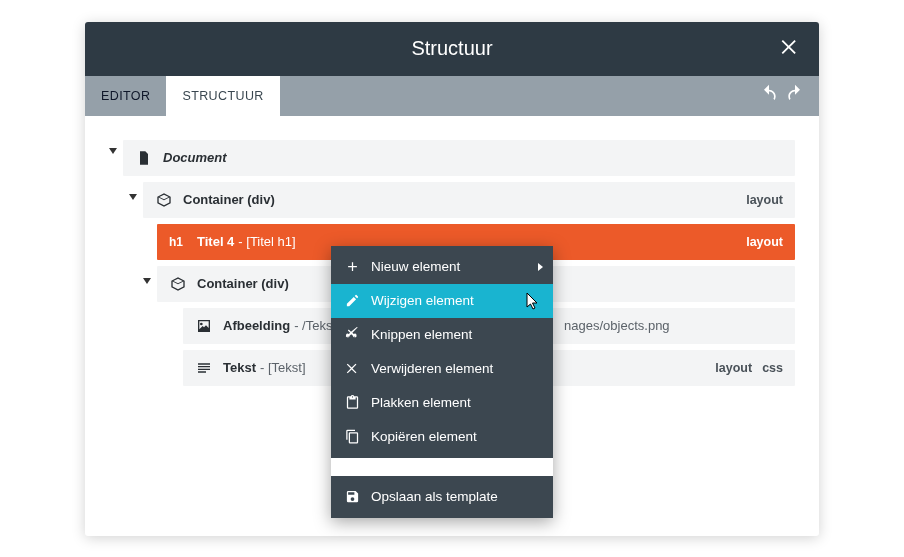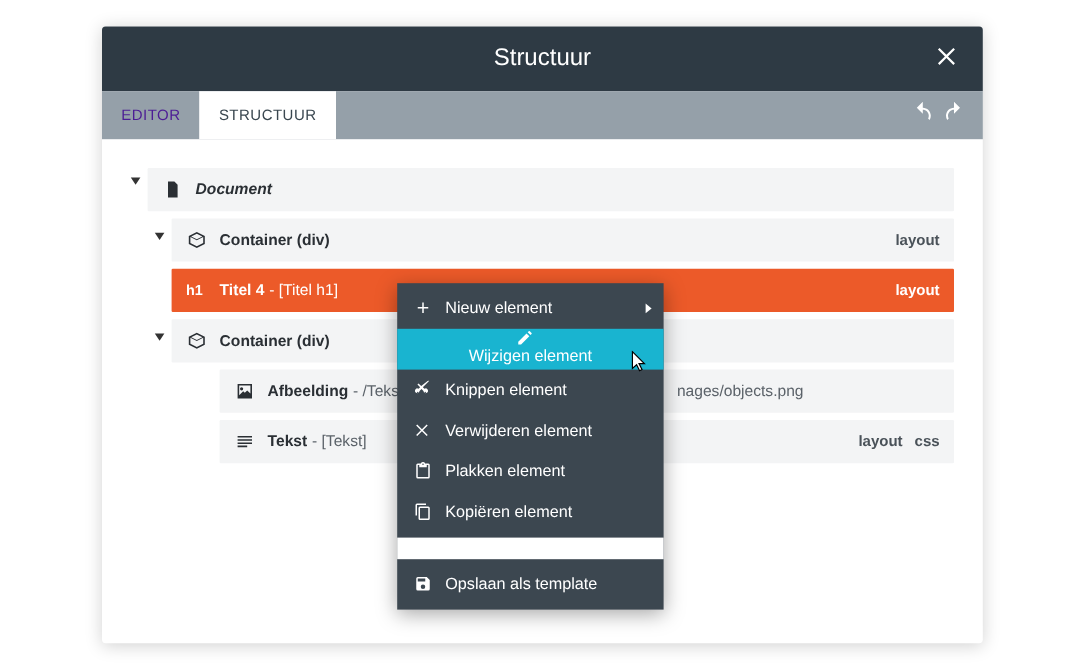--- a/index.html
+++ b/index.html
@@ -46,21 +46,21 @@
     background: #95a0a9;
     height: 40px;
     display: flex;
     align-items: stretch;
     position: relative;
   }
   .tab {
     padding: 0 16px;
     display: flex;
     align-items: center;
-    color: #4c1d95;
+    color: #0f172a;
     font-size: 12.5px;
     letter-spacing: 0.4px;
     cursor: pointer;
   }
   .tab.active {
     background: #fff;
     color: #3a4750;
   }
   .tabbar-actions {
     position: absolute;
@@ -107,47 +107,47 @@
   .row .spacer { flex: 1; }
   .row .tag { color: #4a5259; font-size: 12.5px; font-weight: 600; margin-left: 10px; }
   .row.sel {
     background: #ec5a29;
     color: #fff;
   }
   .row.sel .label, .row.sel .extra, .row.sel .tag, .row.sel .prefix, .row.sel .icon { color: #fff; }
   .row .prefix { width: 22px; font-weight:700; color:#2a2f34; margin-right:6px; font-size:12px; }
   .lv0 { margin-left: 14px; font-style: italic; }
   .lv1 { margin-left: 34px; }
-  .lv2 { margin-left: 34px; }
+  .lv2 { margin-left: 48px; }
   .lv3 { margin-left: 74px; }
   .lv1 .toggle, .lv2 .toggle { left: -14px; top: 12px; }
 
   
   .ctx {
     position: absolute;
     left: 246px;
-    top: 120px;
+    top: 130px;
     width: 222px;
     background: #3c4750;
     color: #fff;
     box-shadow: 0 4px 16px rgba(0,0,0,0.35);
     font-size: 13.5px;
     z-index: 50;
   }
   .ctx .grp { padding: 4px 0; }
   .ctx .sep-gap { height: 18px; background: #fff; }
   .ctx .item {
     display: flex;
     align-items: center;
     height: 34px;
     padding: 0 12px;
     cursor: pointer;
     position: relative;
   }
-  .ctx .item.hover { background: #19b4d0; flex-direction: column; }
+  .ctx .item.hover { background: #19b4d0; }
   .ctx .item .ci { width: 18px; display:flex; align-items:center; justify-content:center; margin-right: 10px; }
   .ctx .item .ci svg { width:15px; height:15px; }
   .ctx .item .sub {
     position: absolute; right: 10px; top: 50%; transform: translateY(-50%);
     width:0;height:0;border-top:4px solid transparent;border-bottom:4px solid transparent;border-left:5px solid #fff;
   }
   .cursor {
     position: absolute;
     left: 441px;
     top: 176px;

